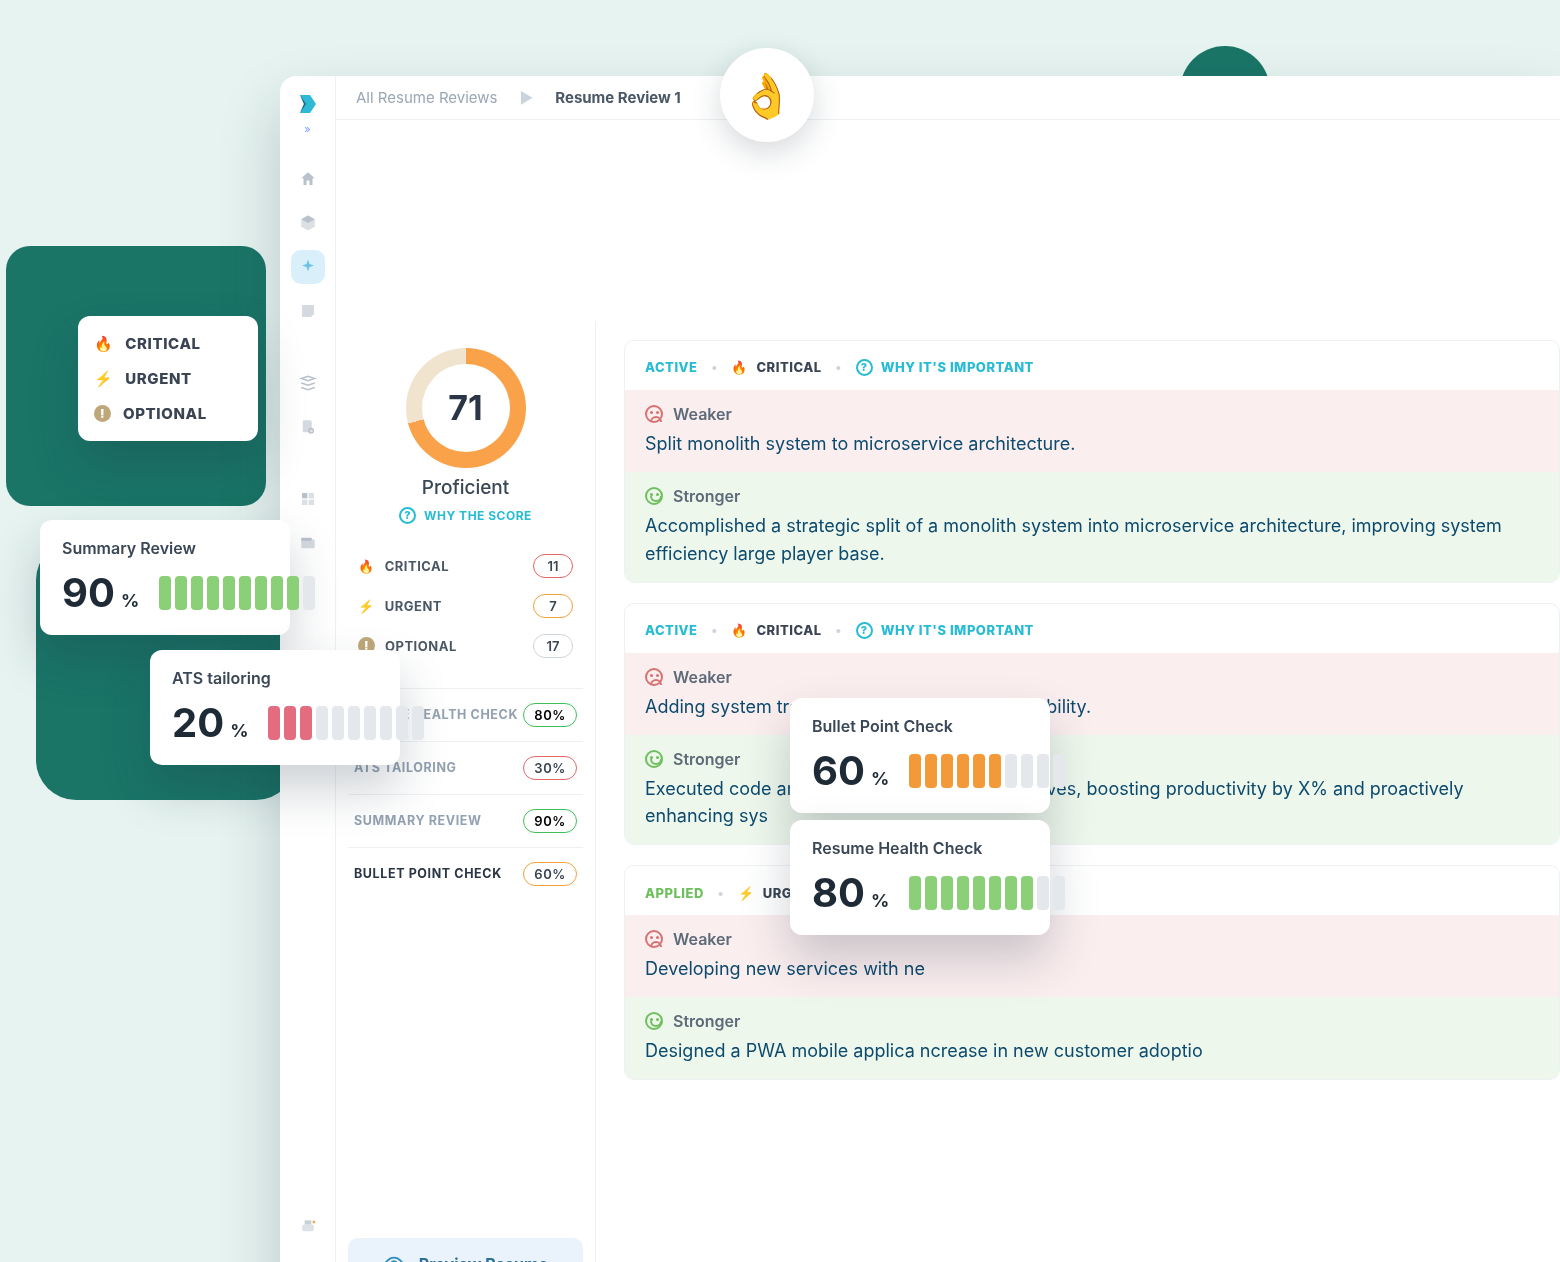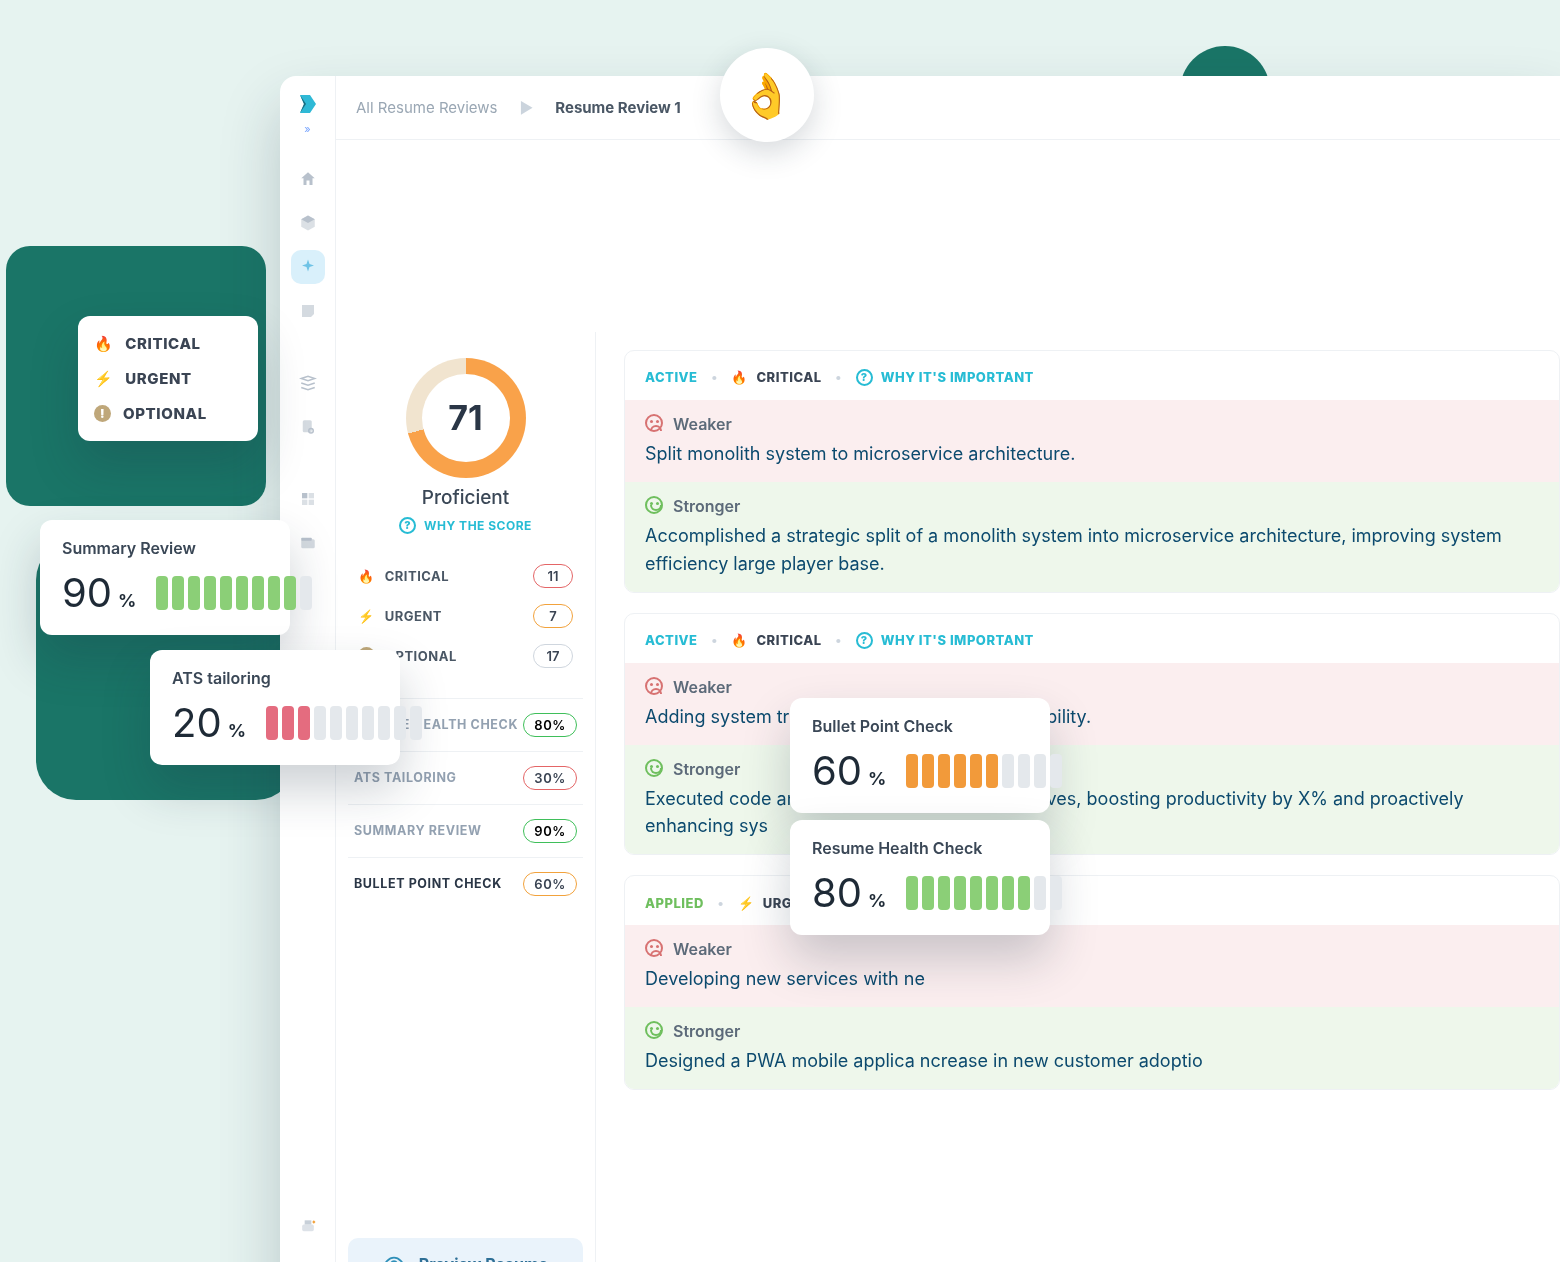--- a/index.html
+++ b/index.html
@@ -28,21 +28,21 @@
   }
   
   .rail{border-right:1px solid var(--line);padding:14px 0;display:flex;flex-direction:column;align-items:center;gap:10px}
   .logo{width:28px;height:28px;display:flex;align-items:center;justify-content:center}
   .rail .chev{font-size:11px;color:#7aa6ff;margin-top:-6px}
   .rail .ico{width:34px;height:34px;display:flex;align-items:center;justify-content:center;border-radius:10px;color:#b8c1cc}
   .rail .ico.active{background:#d9f0fb;color:#6fc3e6}
   .rail .spacer{flex:1}
   .rail .bottom-ico{width:34px;height:34px;display:flex;align-items:center;justify-content:center;color:#c7cfd8}
   
-  .crumbs{grid-column:2/-1;height:64px;border-bottom:1px solid var(--line);display:flex;align-items:center;gap:22px;padding:0 20px;color:#9aa7b4;font-size:15px}
+  .crumbs{grid-column:2/-1;height:44px;border-bottom:1px solid var(--line);display:flex;align-items:center;gap:22px;padding:0 20px;color:#9aa7b4;font-size:15px}
   .crumbs .current{color:#4a5765;font-weight:700}
   
   .side{border-right:1px solid var(--line);padding:18px 12px 12px;display:flex;flex-direction:column;gap:10px;min-height:0}
   .score-wrap{display:flex;flex-direction:column;align-items:center;gap:8px;padding:8px 0 6px}
   .donut{position:relative;width:120px;height:120px;border-radius:50%;
     background:conic-gradient(var(--orange) 0 255deg,#f1e4cf 255deg 360deg)}
   .donut::after{content:"";position:absolute;inset:16px;background:#fff;border-radius:50%}
   .donut span{position:absolute;inset:0;display:flex;align-items:center;justify-content:center;font-size:34px;font-weight:700;color:#2a3646;z-index:1}
   .score-label{font-size:19px;color:#3a4756;font-weight:500}
   .why{display:flex;align-items:center;gap:8px;color:var(--teal);font-weight:700;font-size:12px;letter-spacing:.5px}
@@ -64,39 +64,39 @@
   .card{border:1px solid var(--line);border-radius:10px;margin-bottom:20px;overflow:hidden}
   .card-head{display:flex;align-items:center;gap:14px;padding:18px 20px 14px;font-weight:800;font-size:13px;letter-spacing:.5px}
   .tag-active{color:var(--teal)}
   .tag-applied{color:#6fbf5e}
   .dot-sep{color:#cdd5de}
   .tag-sev{color:#3a4453;display:flex;align-items:center;gap:8px}
   .tag-why{color:var(--teal);display:flex;align-items:center;gap:8px}
   .block{padding:14px 20px}
   .block.weak{background:#fbeeef}
   .block.strong{background:#eef7eb}
-  .blk-head{display:flex;gap:10px;color:#5c6a79;font-weight:600;margin-bottom:6px}
+  .blk-head{display:flex;align-items:center;gap:10px;color:#5c6a79;font-weight:600;margin-bottom:6px}
   .blk-body{color:#0c4a6e;font-size:18px;line-height:1.55}
   .face{width:18px;height:18px;border-radius:50%;border:2px solid;position:relative}
   .face::before,.face::after{content:"";position:absolute;background:currentColor}
   .face.sad{border-color:#d77272;color:#d77272}
   .face.sad::before{width:3px;height:3px;border-radius:50%;top:4px;left:3px;box-shadow:6px 0 0 currentColor}
   .face.sad::after{width:8px;height:4px;border:2px solid currentColor;border-bottom:none;border-radius:8px 8px 0 0;top:9px;left:3px;background:transparent}
   .face.happy{border-color:#6fbf5e;color:#6fbf5e}
   .face.happy::before{width:3px;height:3px;border-radius:50%;top:4px;left:3px;box-shadow:6px 0 0 currentColor}
   .face.happy::after{width:8px;height:4px;border:2px solid currentColor;border-top:none;border-radius:0 0 8px 8px;top:7px;left:3px;background:transparent}
   
   .i-flame{color:var(--red)}
   .i-bolt{color:var(--orange)}
   .i-opt{width:17px;height:17px;border-radius:50%;background:#bfa77a;color:#fff;display:flex;align-items:center;justify-content:center;font-size:12px;font-weight:900}
   
   .float{position:absolute;background:#fff;border-radius:12px;box-shadow:0 24px 48px rgba(28,45,63,.22);padding:18px 22px}
   .float h4{margin:0 0 10px;font-size:16px;font-weight:600;color:#3a4756}
   .pct{display:flex;align-items:baseline;gap:6px}
-  .pct .n{font-size:40px;font-weight:400;color:#1e2a36}
+  .pct .n{font-size:40px;font-weight:700;color:#1e2a36}
   .pct .p{font-size:18px;font-weight:700;color:#1e2a36}
   .bar-row{display:flex;align-items:center;gap:20px}
   .segbar{display:flex;gap:4px}
   .seg{width:12px;height:34px;border-radius:4px;background:var(--grey-dot)}
   .seg.g{background:var(--green2)}
   .seg.r{background:#e46c7f}
   .seg.o{background:#f29a3a}
   .legend-card{position:absolute;left:78px;top:316px;width:180px;background:#fff;border-radius:12px;box-shadow:0 24px 48px rgba(28,45,63,.22);padding:18px 16px;display:flex;flex-direction:column;gap:16px}
   .legend-row{display:flex;align-items:center;gap:12px;font-weight:800;color:#3a4453;letter-spacing:.6px;font-size:15px}
   

